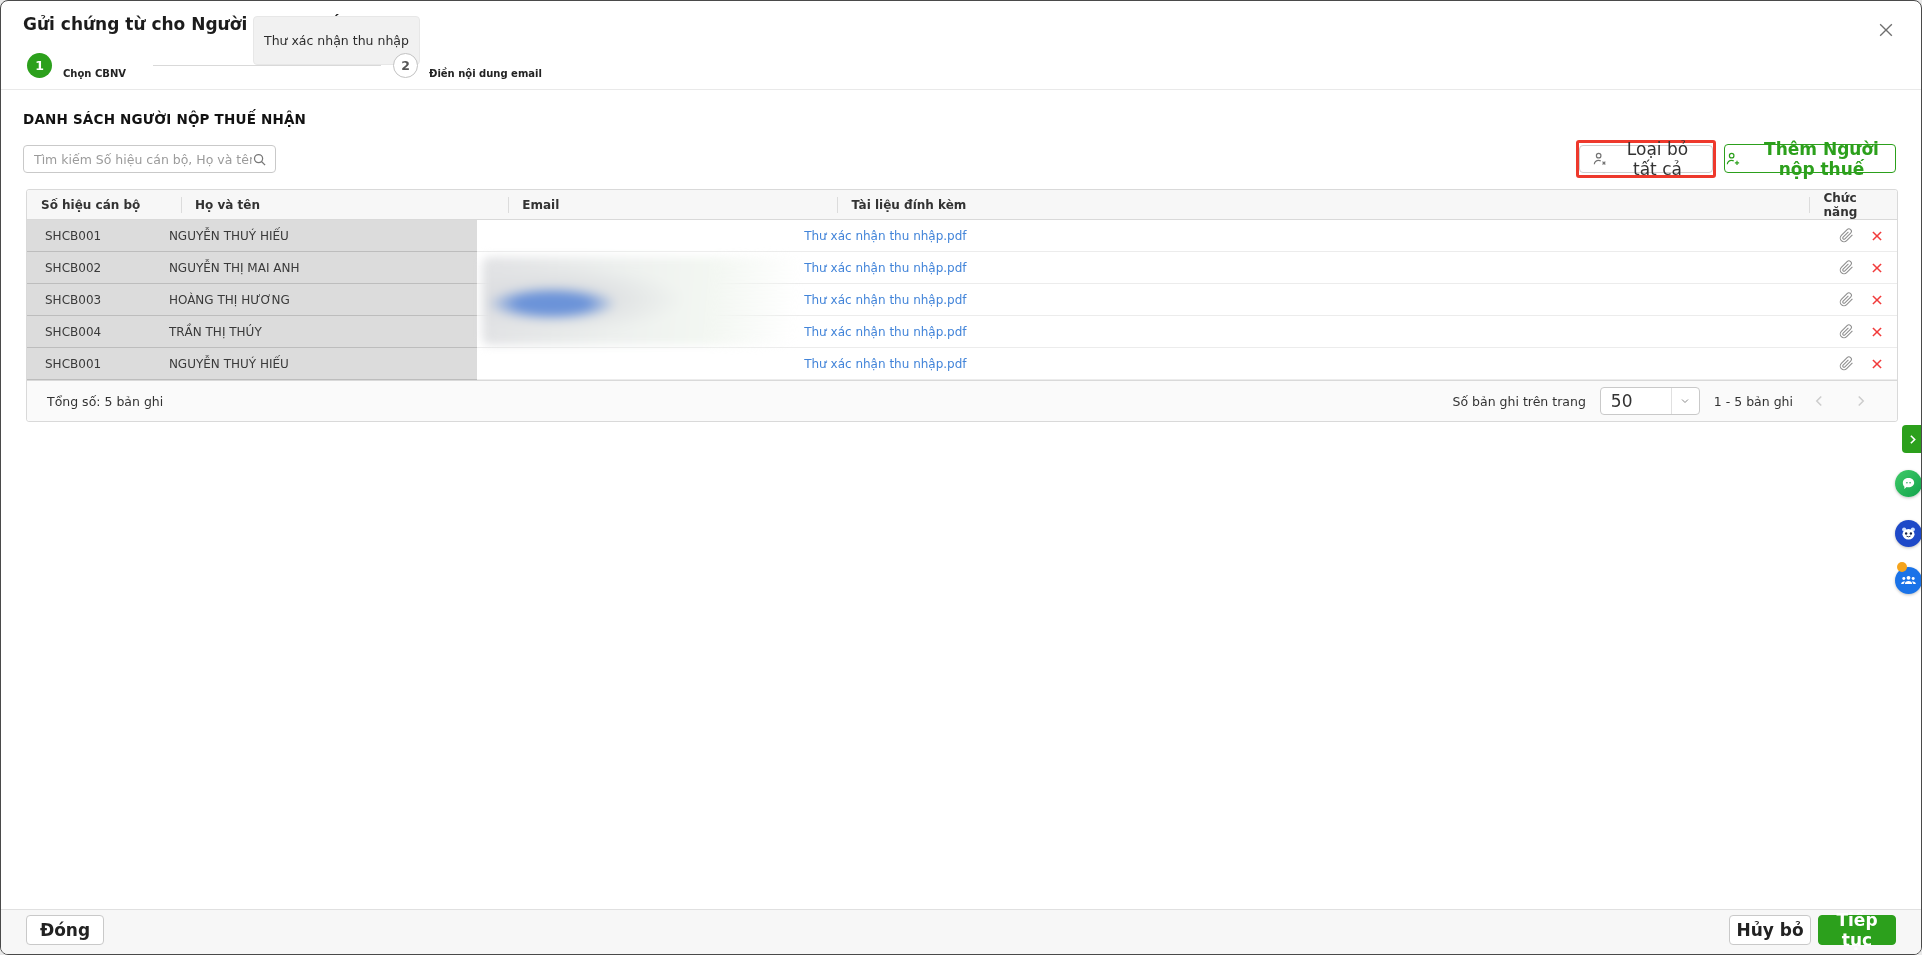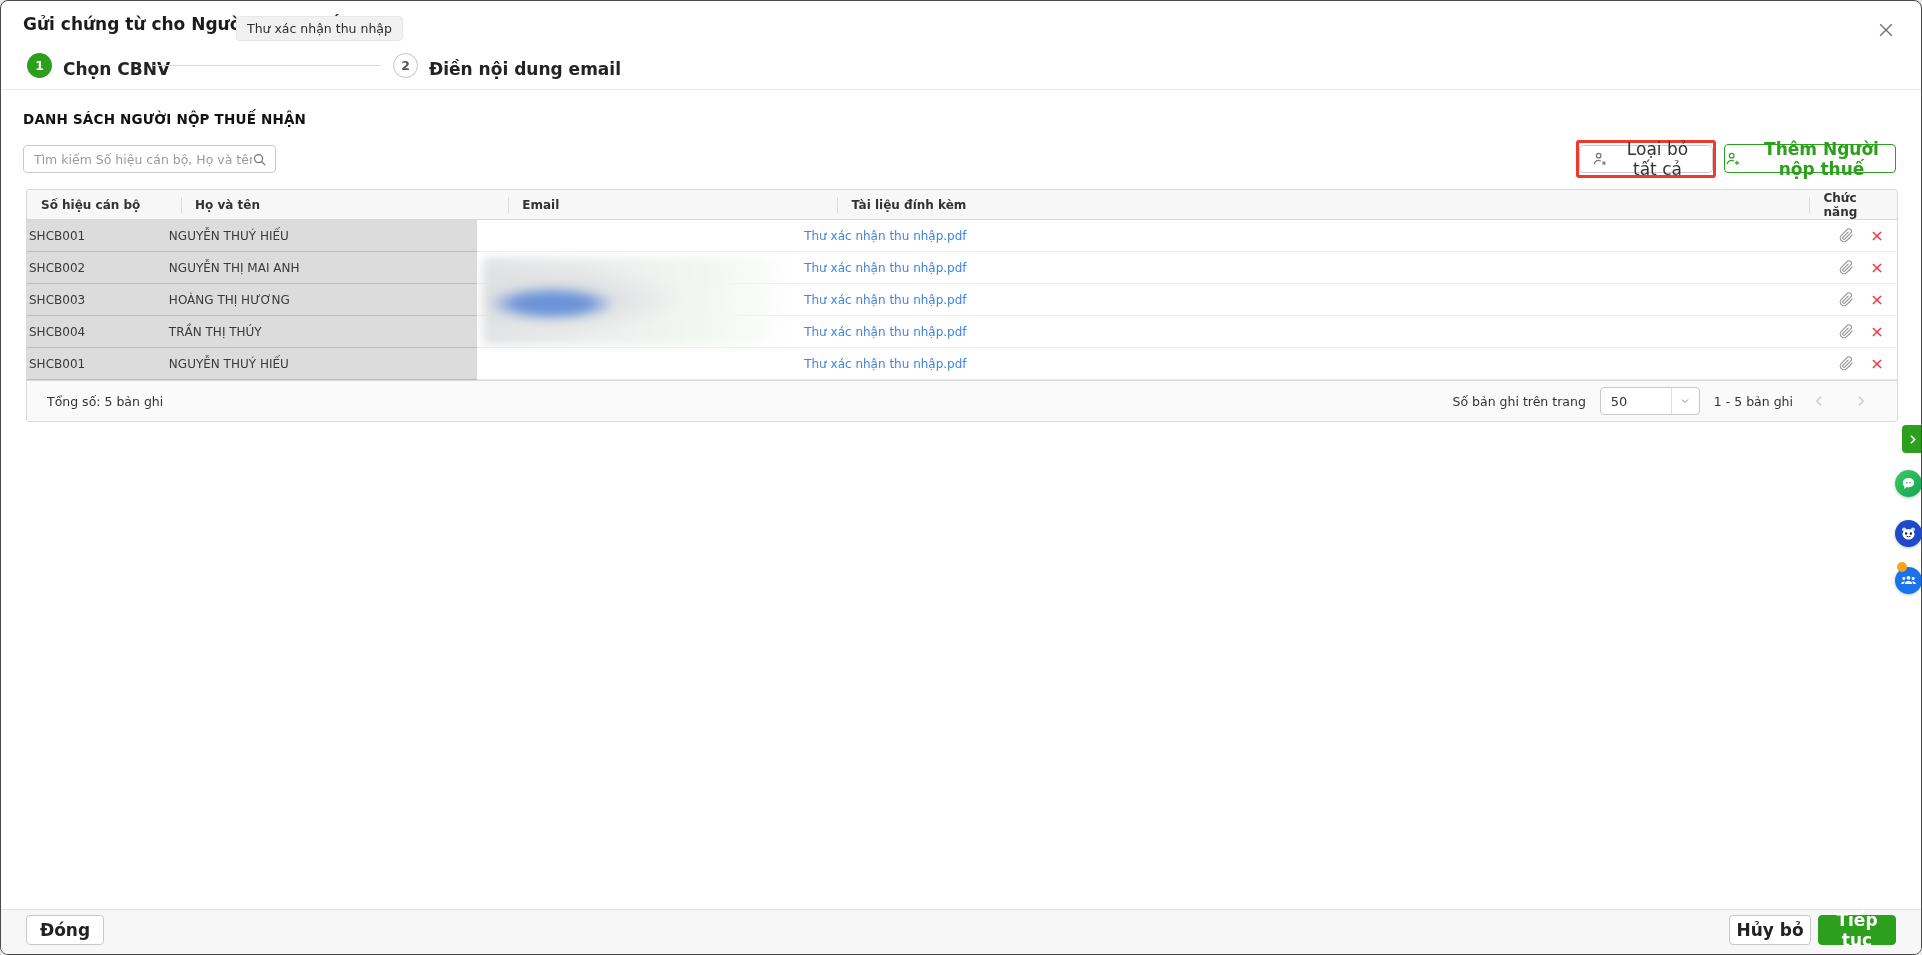--- a/index.html
+++ b/index.html
@@ -5,30 +5,30 @@
   * { margin:0; padding:0; box-sizing:border-box; }
   html,body { background:#e9e9e9; }
   body { font-family:"DejaVu Sans","Liberation Sans",sans-serif; }
   .screen {
     position:relative; width:1922px; height:955px; background:#fff;
     border:1px solid #4a4a4a; border-radius:8px; overflow:hidden;
     color:#2d2d2d;
   }
   
   .title { position:absolute; left:22px; top:13px; font-size:17px; font-weight:700; color:#1c1c1c; }
-  .badge { position:absolute; left:235px; top:15px; background:#f1f1f1; border:1px solid #e7e7e7;
-           border-radius:4px; padding:4px 10px; font-size:12.5px; color:#2d2d2d; }
+  .badge { position:absolute; left:252px; top:15px; background:#f1f1f1; border:1px solid #e7e7e7;
+           border-radius:4px; padding:16px 10px; font-size:12.5px; color:#2d2d2d; }
   .close-btn { position:absolute; left:1872px; top:16px; width:26px; height:26px; cursor:pointer;
                display:flex; align-items:center; justify-content:center; }
   
   .step-circle { position:absolute; top:52px; width:25px; height:25px; border-radius:50%;
                  display:flex; align-items:center; justify-content:center; font-size:12.5px; font-weight:700; }
   .step-1 { left:26px; background:var(--green); color:#fff; }
   .step-2 { left:392px; background:#fff; border:1px solid #c2c2c2; color:#555; font-weight:600; }
-  .step-label { position:absolute; top:58px; font-size:17px; font-weight:700; color:#232323; }
+  .step-label { position:absolute; top:67px; font-size:10px; font-weight:700; color:#232323; }
   .step-label-1 { left:62px; }
   .step-label-2 { left:428px; }
   .step-line { position:absolute; left:152px; top:64px; width:228px; height:1px; background:#d9d9d9; }
   .header-divider { position:absolute; left:0; top:88px; width:100%; height:1px; background:#e9e9e9; }
   
   .section-title { position:absolute; left:22px; top:110px; font-size:13.5px; font-weight:800;
                    letter-spacing:.2px; color:#121212; }
   .search-box { position:absolute; left:22px; top:144px; width:253px; height:28px;
                 border:1px solid #c9c9c9; border-radius:4px; background:#fff;
                 display:flex; align-items:center; padding:0 8px 0 10px; }
@@ -47,41 +47,41 @@
   .table { position:absolute; left:25px; top:188px; width:1872px;
            border:1px solid #d9d9d9; border-radius:3px; background:#fff; }
   .thead { display:flex; height:30px; background:#f7f7f7; border-bottom:1px solid #d9d9d9;
            border-radius:3px 3px 0 0;gap:30px; }
   .th { position:relative; display:flex; align-items:center; padding-left:14px;
         font-size:12px; font-weight:700; color:#333; }
   .th + .th::before { content:""; position:absolute; left:0; top:7px; width:1px; height:16px; background:#dcdcdc; }
   .tr { display:flex; height:32px; }
   .td { display:flex; align-items:center; font-size:12px; color:#3a3a3a; overflow:hidden; white-space:nowrap; }
   .c1 { width:132px; } .c2 { width:318px; } .c3 { width:320px; } .c4 { width:1010px;text-align:right; } .c5 { width:92px; }
-  .td.c1, .td.c2 { background:#dcdcdc; border-bottom:1px solid #bdbdbd; padding-left:2px; }
+  .td.c1, .td.c2 { background:#dcdcdc; border-bottom:1px solid #bdbdbd; padding-left:18px; }
   .td.c2 { padding-left:10px; }
   .td.c3, .td.c4, .td.c5 { border-bottom:1px solid #ececec; }
   .td.c4 { padding-left:8px; }
   .tr:last-of-type .td { border-bottom:none; }
   .attachment-link { color:var(--link); cursor:pointer; }
   .td.c5 { justify-content:flex-end; gap:16px; padding-right:13px; }
   .icon-btn { display:flex; align-items:center; justify-content:center; cursor:pointer; }
   .blur-patch { position:absolute; left:455px; top:67px; width:318px; height:88px; border-radius:8px;
     background:
       radial-gradient(65px 17px at 22% 53%, #6b93d9 55%, rgba(107,147,217,0) 100%),
       radial-gradient(150px 42px at 26% 48%, rgba(212,214,218,.9), rgba(212,214,218,0) 80%),
       linear-gradient(95deg, #e2e3e5 5%, #edf0ee 42%, #f3f7f2 72%, rgba(247,250,246,0) 98%);
     filter:blur(5px); pointer-events:none; }
   .tfoot { display:flex; align-items:center; justify-content:space-between; height:41px;
            background:#fafafa; border-top:1px solid #d9d9d9; border-radius:0 0 3px 3px;
            padding:0 24px 0 20px; font-size:12.5px; color:#333; }
   .tfoot-right { display:flex; align-items:center; }
   .select { width:100px; height:28px; margin-left:14px; border:1px solid #c9c9c9; border-radius:4px;
             background:#fff; display:flex; align-items:center; cursor:pointer; }
-  .select .sel-value { flex:1; padding-left:10px; font-size:13px; color:#333; }
+  .select .sel-value { flex:1; padding-left:10px; font-size:17px; color:#333; }
   .select .sel-arrow { width:28px; height:100%; display:flex; align-items:center; justify-content:center;
                        border-left:1px solid #e0e0e0; }
   .range-label { margin-left:14px; }
   .page-nav { width:24px; height:24px; display:flex; align-items:center; justify-content:center; }
   .page-prev { margin-left:14px; } .page-next { margin-left:18px; }
   
   .expand-tab { position:absolute; left:1901px; top:424px; width:21px; height:28px; background:var(--green);
                 border-radius:4px 0 0 4px; display:flex; align-items:center; justify-content:center; cursor:pointer; }
   .float-circle { position:absolute; left:1894px; width:27px; height:27px; border-radius:50%;
                   display:flex; align-items:center; justify-content:center; cursor:pointer;

